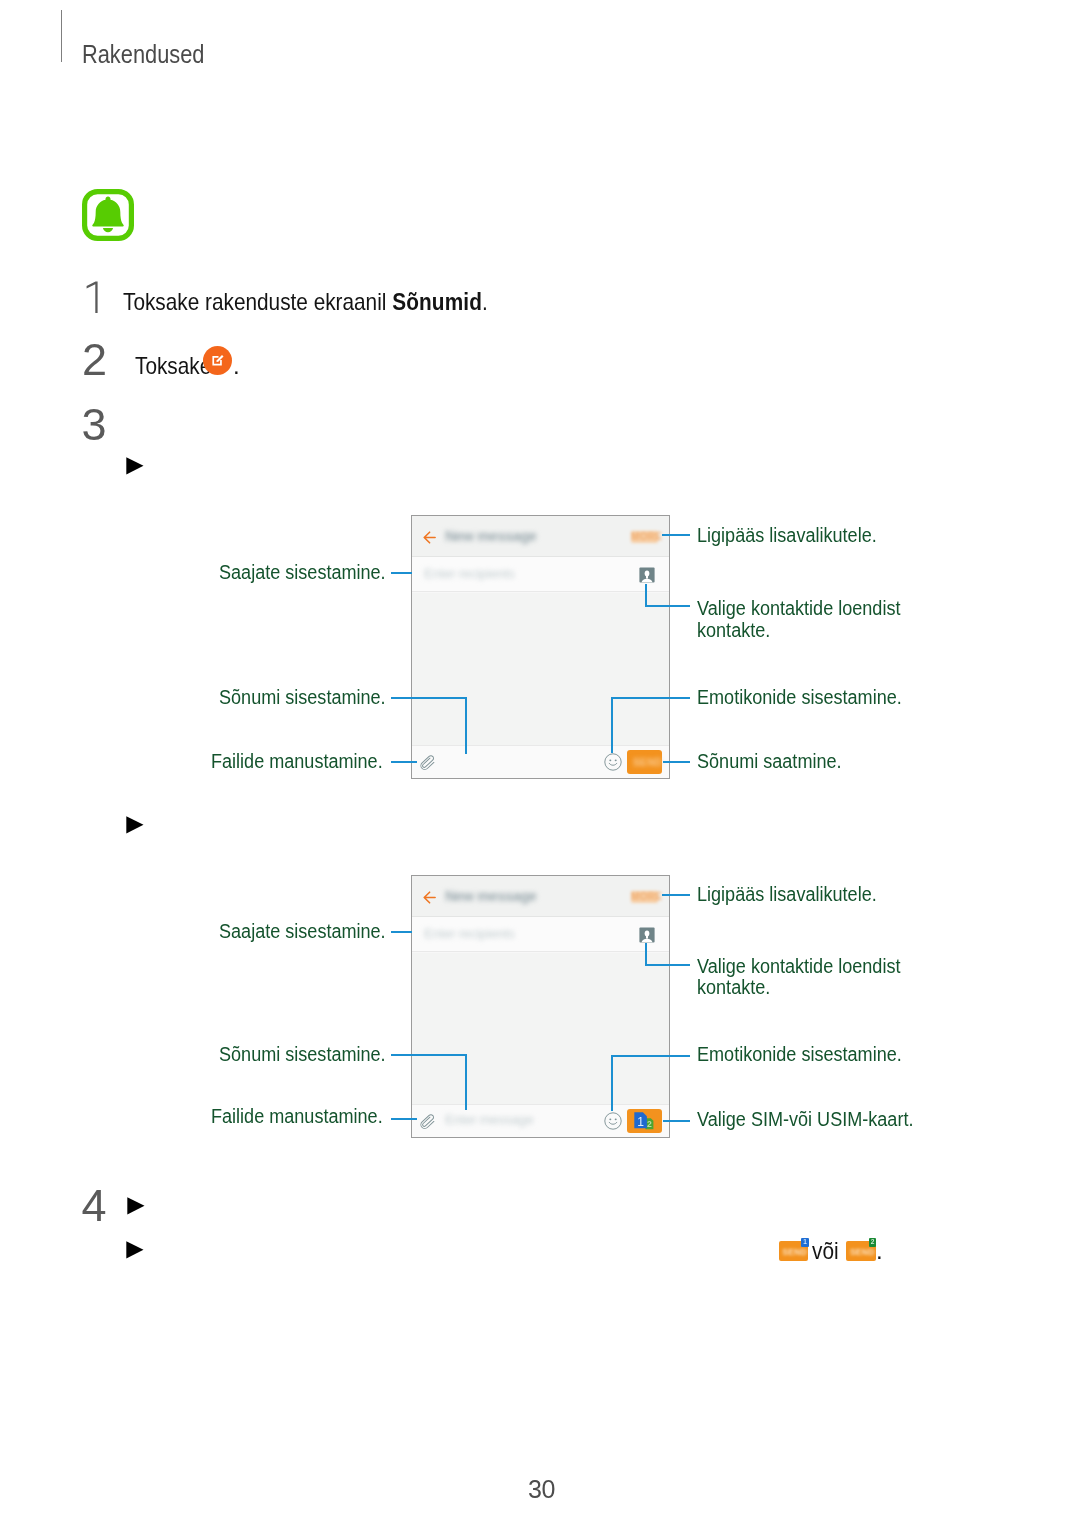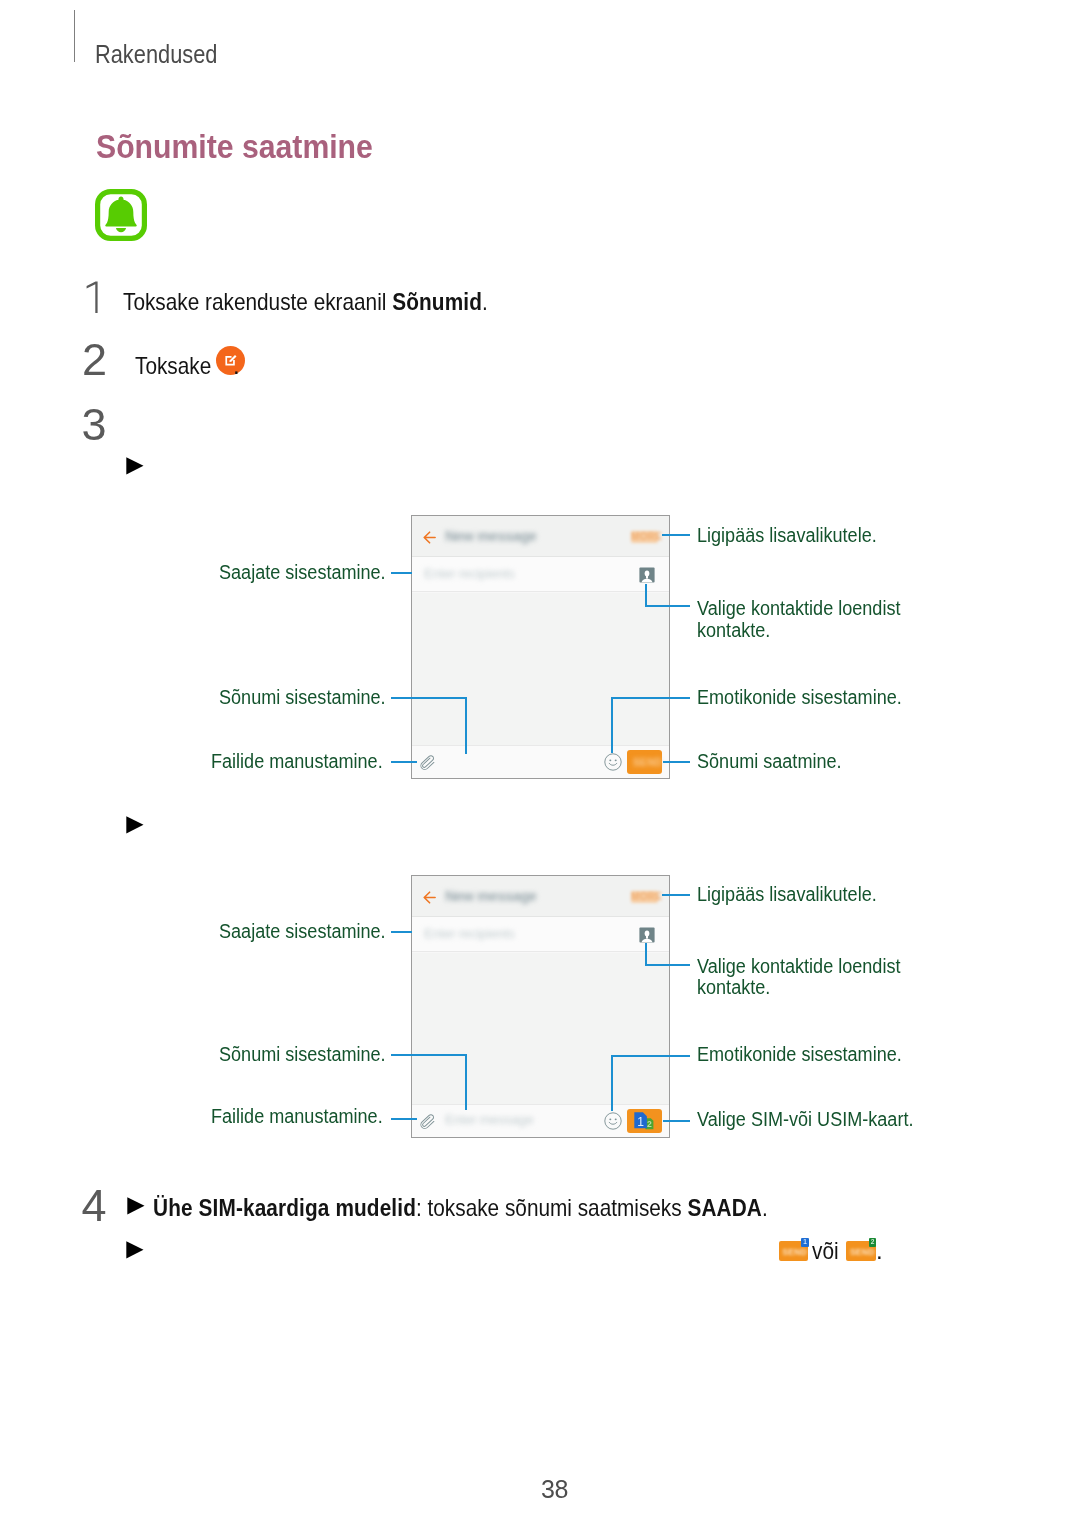--- a/index.html
+++ b/index.html
@@ -1,18 +1,18 @@
 <!DOCTYPE html>
 <html><head>
 <meta charset="utf-8">
 <style>
   html,body{margin:0;padding:0;}
   body{width:1080px;height:1527px;background:#ffffff;font-family:"Liberation Sans",sans-serif;-webkit-font-smoothing:antialiased;}
   .page{position:relative;width:1080px;height:1527px;overflow:hidden;background:#fff;}
-  .abs{position:absolute;margin-left:13px;}
+  .abs{position:absolute;}
   .nw{white-space:nowrap;}
   .sx{display:inline-block;transform-origin:0 50%;}
 
   
   .hdr-rule{left:61px;top:10px;width:1px;height:52px;background:#7f7f7f;}
   .hdr-text{left:81.5px;top:41.5px;font-size:25.5px;color:#4a4a4a;line-height:1;}
   .hdr-text .sx{transform:scaleX(0.855);}
   .title{left:83px;top:129.5px;font-size:33px;font-weight:bold;color:#a9617d;line-height:1;}
   .title .sx{transform:scaleX(0.915);}
 
@@ -51,21 +51,20 @@
   .hint{font-size:13.5px;color:#c4ced1;letter-spacing:-0.2px;}
   .sendtxt{font-size:10px;color:#fbcd94;font-weight:700;letter-spacing:0.4px;}
 </style>
 </head>
 <body>
 
 <div class="page">
 
   <div class="abs hdr-rule"></div>
   <div class="abs hdr-text nw"><span class="sx">Rakendused</span></div>
-  <div class="abs title nw"><span class="sx">Sõnumite saatmine</span></div>
 
   <div class="abs note-icon">
     <svg width="52" height="52" viewBox="0 0 52 52">
       <rect x="2.6" y="2.6" width="46.8" height="46.8" rx="13" ry="13" fill="none" stroke="#57cc02" stroke-width="5.2"></rect>
       <path d="M26 7.6c-1.4 0-2.5 1.1-2.5 2.5v.75c-5.6 1.15-9.8 6.1-9.8 12.05 0 5.0-.6 8.4-1.6 10.5-.5 1.05-1.0 1.75-1.5 2.3-.65.7-.35 1.8.65 1.8h29.5c1.0 0 1.3-1.1.65-1.8-.5-.55-1.0-1.25-1.5-2.3-1.0-2.1-1.6-5.5-1.6-10.5 0-5.95-4.2-10.9-9.8-12.05v-.75c0-1.4-1.1-2.5-2.5-2.5z" fill="#57cc02"></path>
       <path d="M20.9 39.0c.55 2.45 2.7 4.25 5.1 4.25s4.55-1.8 5.1-4.25z" fill="#57cc02"></path>
     </svg>
   </div>
 
   <div class="sn" style="left:85.8px;top:276.3px;width:13px;height:33px"><svg width="13" height="33" viewBox="0 0 13 33">
@@ -225,32 +224,31 @@
 
   <div class="co" style="left:697px;top:1109px"><span class="sx">Valige SIM-või USIM-kaart.</span></div>
   <div class="ld" style="left:662.5px;top:1119.8px;width:27.5px;height:2.2px"></div>
 
   <div class="sn" style="left:81.5px;top:1183px">4</div>
   <div class="tri" style="left:126.6px;top:1197px">
       <svg width="18" height="18" viewBox="0 0 18 18">
         <polygon points="0.3,0.2 17.5,8.7 0.3,17.4" fill="#000"></polygon>
       </svg>
     </div>
-  <div class="st" style="left:152.8px;top:1195.5px"><span class="sx"><b>Ühe SIM-kaardiga mudelid</b><span>: toksake sõnumi saatmiseks </span><b>SAADA</b><span>.</span></span></div>
 
   <div class="tri" style="left:126.4px;top:1241px">
       <svg width="18" height="18" viewBox="0 0 18 18">
         <polygon points="0.3,0.2 17.5,8.7 0.3,17.4" fill="#000"></polygon>
       </svg>
     </div>
   <div style="position:absolute;left:778.7px;top:1241px;width:29.5px;height:20px;background:#f3921e;border-radius:2px">
     <div class="blr2" style="position:absolute;left:3.5px;top:5.5px;font-size:8.5px;font-weight:bold;color:#fce3c2;letter-spacing:0.3px">SEND</div>
     <div style="position:absolute;left:22.5px;top:-2.8px;width:7.5px;height:8.5px;background:#1f6ed4;border-radius:1px;color:#cfe2f8;font-size:6.5px;font-weight:bold;text-align:center;line-height:8.5px">1</div>
   </div>
   <div class="st" style="left:812px;top:1239px"><span class="sx"> või </span></div>
   <div style="position:absolute;left:846.4px;top:1241px;width:29.5px;height:20px;background:#f3921e;border-radius:2px">
     <div class="blr2" style="position:absolute;left:3.5px;top:5.5px;font-size:8.5px;font-weight:bold;color:#fce3c2;letter-spacing:0.3px">SEND</div>
     <div style="position:absolute;left:22.5px;top:-2.8px;width:7.5px;height:8.5px;background:#1a8a35;border-radius:1px;color:#cfe8d4;font-size:6.5px;font-weight:bold;text-align:center;line-height:8.5px">2</div>
   </div>
   <div class="st" style="left:876px;top:1239px">.</div>
 
-  <div class="abs pg" style="left:528px;top:1477px;font-size:25px;color:#4d4d4d;letter-spacing:-0.5px;line-height:1">38</div>
+  <div class="abs pg" style="left:528px;top:1477px;font-size:25px;color:#4d4d4d;letter-spacing:-0.5px;line-height:1">30</div>
 </div>
 
 </body></html>

